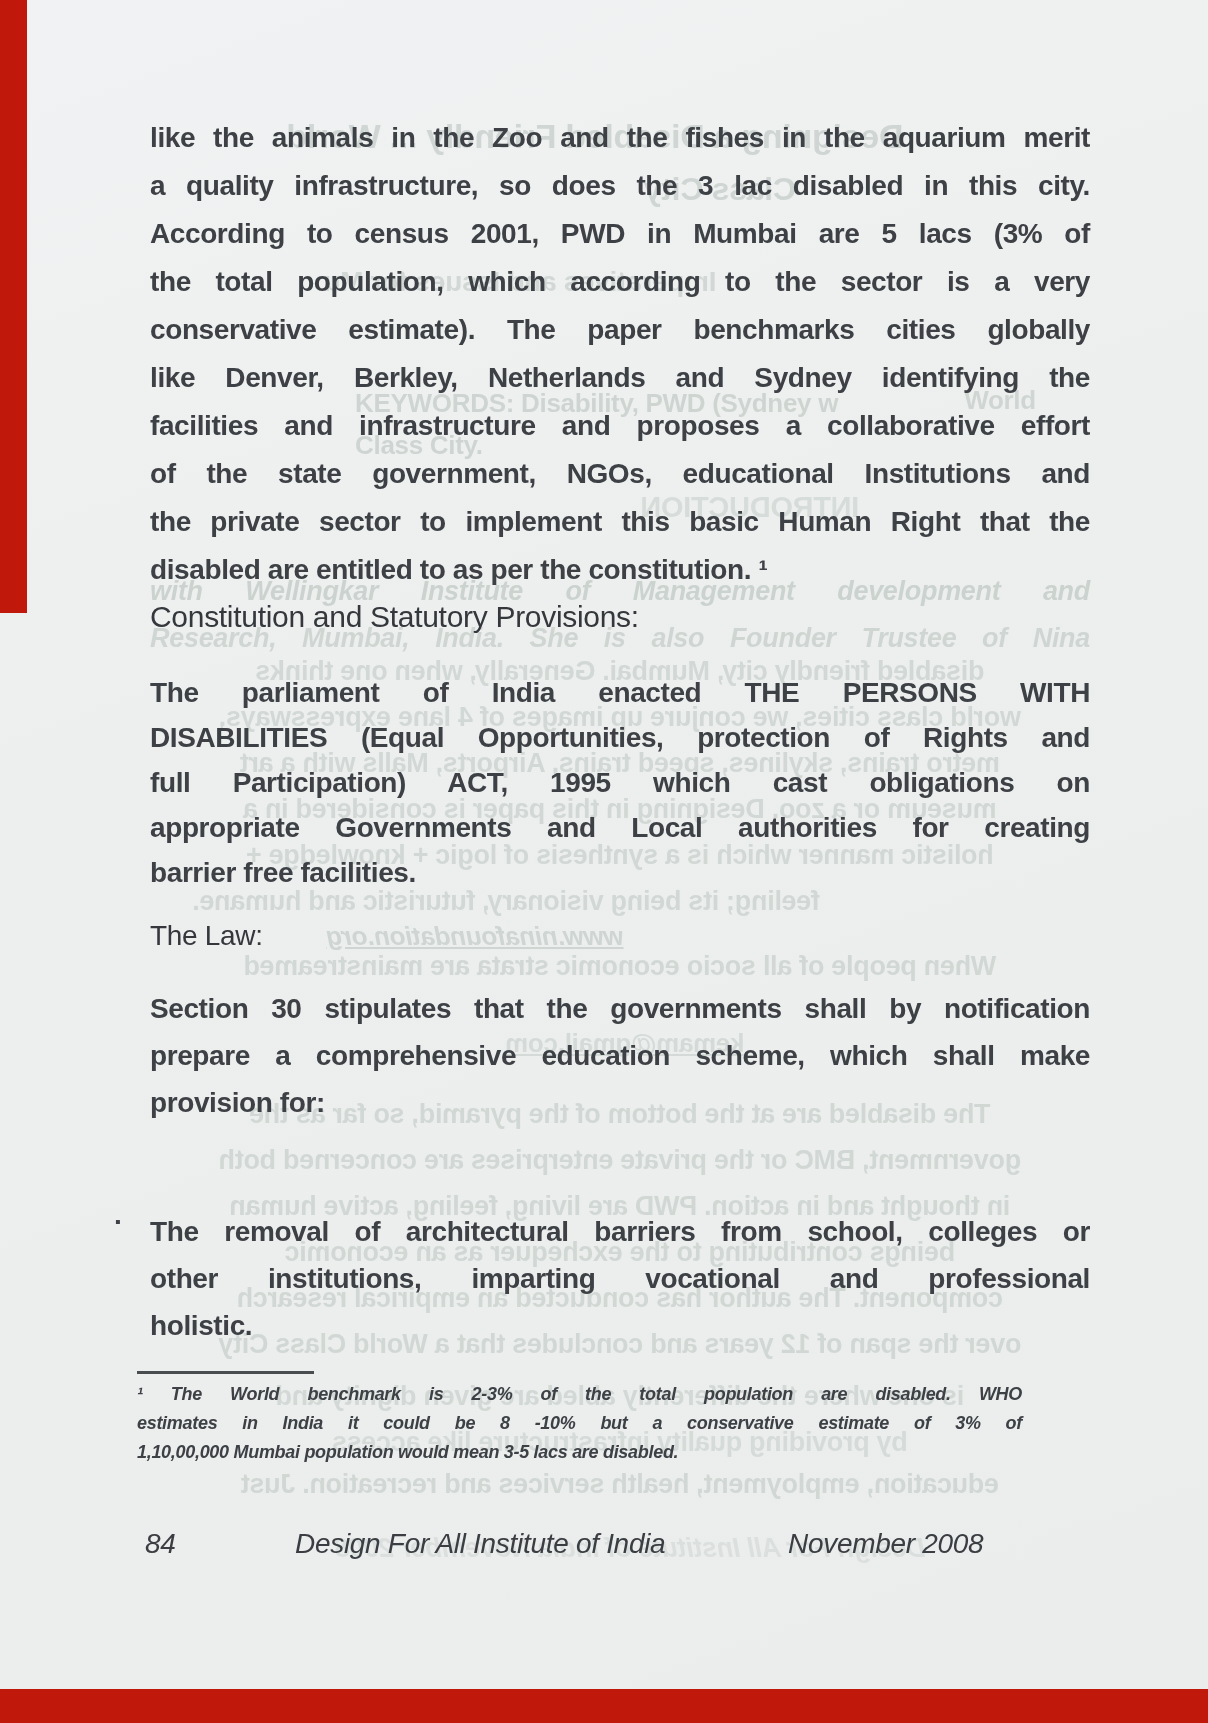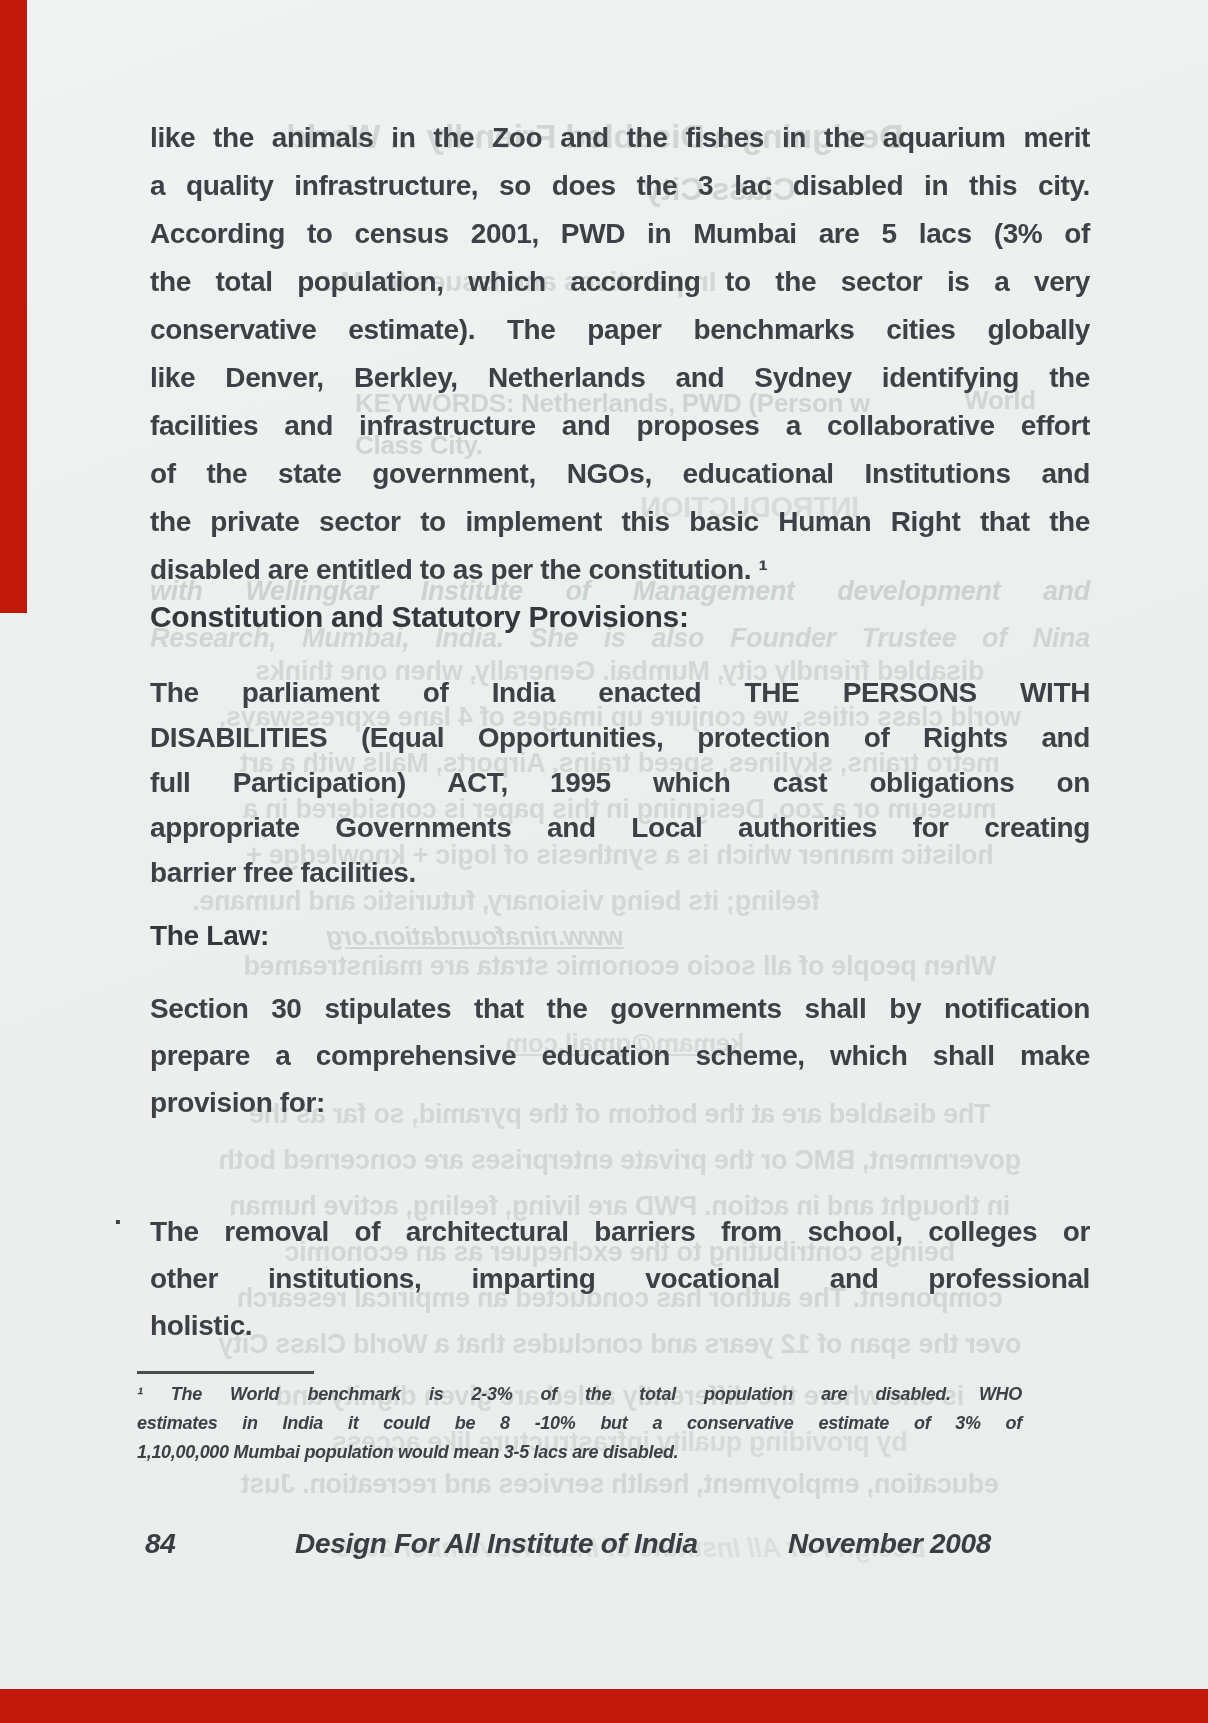--- a/index.html
+++ b/index.html
@@ -21,41 +21,41 @@
   }
   
   .para{position:absolute;left:150px;width:940px;color:#3d4045;
         font-weight:bold;letter-spacing:-0.4px;}
   .tline{text-align:justify;}
   .tline.just{text-align-last:justify;}
   #para1{top:114px;font-size:28px;}  #para1 .tline{line-height:48px;height:48px;}
   #para2{top:670px;font-size:28px;}  #para2 .tline{line-height:45px;height:45px;}
   #para3{top:985px;font-size:28px;}  #para3 .tline{line-height:47px;height:47px;}
   #bullet1{top:1208px;font-size:28px;} #bullet1 .tline{line-height:47px;height:47px;}
-  .heading{position:absolute;left:150px;color:#34373c;font-weight:bold;letter-spacing:-0.3px;}
+  .heading{position:absolute;left:150px;color:#34373c;font-weight:normal;letter-spacing:-0.3px;}
   #heading1{top:600px;font-size:30px;}
   #heading2{top:920px;font-size:28px;}
   .bullet-marker{position:absolute;left:-35px;top:5px;font-size:16px;color:#3d4045;}
   #fn-rule{position:absolute;left:137px;top:1371px;width:177px;height:3px;background:#4a4d50;}
   #footnote{left:137px;top:1380px;width:885px;font-size:18px;font-style:italic;letter-spacing:-0.3px;}
   #footnote .tline{line-height:29px;height:29px;}
-  .footer-item{position:absolute;top:1528px;font-size:28px;font-weight:bold;
+  .footer-item{position:absolute;top:1528px;font-size:28px;font-weight:normal;
                font-style:italic;color:#3a3d41;letter-spacing:-0.3px;}
   #footer-num{left:145px;} #footer-pub{left:295px;} #footer-date{left:788px;}
 </style>
 </head>
 <body>
 
 <div id="sheet">
 
   <div id="ghosts">
       <div class="ghost" style="left: 120px; top: 116px; width: 950px; font-size: 34px; opacity: 0.42; text-align: center; transform: scaleX(-1);">Designing a Disabled Friendly ... World</div>
       <div class="ghost" style="left: 610px; top: 170px; width: 220px; font-size: 32px; opacity: 0.42; text-align: center; transform: scaleX(-1);">Class City</div>
       <div class="ghost" style="left: 260px; top: 265px; width: 520px; font-size: 28px; opacity: 0.38; text-align: center; transform: scaleX(-1);">Imperatives and Issues for Mu</div>
-      <div class="ghost" style="left: 355px; top: 388px; width: 600px; font-size: 26px; opacity: 0.42; text-align: left;">KEYWORDS: Netherlands, PWD (Person w</div>
+      <div class="ghost" style="left: 355px; top: 388px; width: 600px; font-size: 26px; opacity: 0.42; text-align: left;">KEYWORDS: Disability, PWD (Sydney w</div>
       <div class="ghost" style="left: 940px; top: 385px; width: 120px; font-size: 26px; opacity: 0.4; text-align: center;">World</div>
       <div class="ghost" style="left: 355px; top: 430px; width: 220px; font-size: 26px; opacity: 0.42; text-align: left;">Class City.</div>
       <div class="ghost" style="left: 540px; top: 490px; width: 420px; font-size: 29px; opacity: 0.3; text-align: center; transform: scaleX(-1);">INTRODUCTION</div>
       <div class="ghost" style="left: 150px; top: 575px; width: 940px; font-size: 27px; opacity: 0.45; text-align: justify; text-align-last: justify; font-style: italic;">with Wellingkar Institute of Management development and</div>
       <div class="ghost" style="left: 150px; top: 622px; width: 940px; font-size: 27px; opacity: 0.4; text-align: justify; text-align-last: justify; font-style: italic;">Research, Mumbai, India. She is also Founder Trustee of Nina</div>
       <div class="ghost" style="left: 150px; top: 655px; width: 940px; font-size: 27px; opacity: 0.36; text-align: center; transform: scaleX(-1);">disabled friendly city, Mumbai. Generally, when one thinks</div>
       <div class="ghost" style="left: 150px; top: 701px; width: 940px; font-size: 27px; opacity: 0.36; text-align: center; transform: scaleX(-1);">world class cities, we conjure up images of 4 lane expressways,</div>
       <div class="ghost" style="left: 150px; top: 747px; width: 940px; font-size: 27px; opacity: 0.36; text-align: center; transform: scaleX(-1);">metro trains, skylines, speed trains, Airports, Malls with a art</div>
       <div class="ghost" style="left: 150px; top: 793px; width: 940px; font-size: 27px; opacity: 0.36; text-align: center; transform: scaleX(-1);">museum or a zoo. Designing in this paper is considered in a</div>
       <div class="ghost" style="left: 150px; top: 839px; width: 940px; font-size: 27px; opacity: 0.36; text-align: center; transform: scaleX(-1);">holistic manner which is a synthesis of logic + knowledge +</div>

